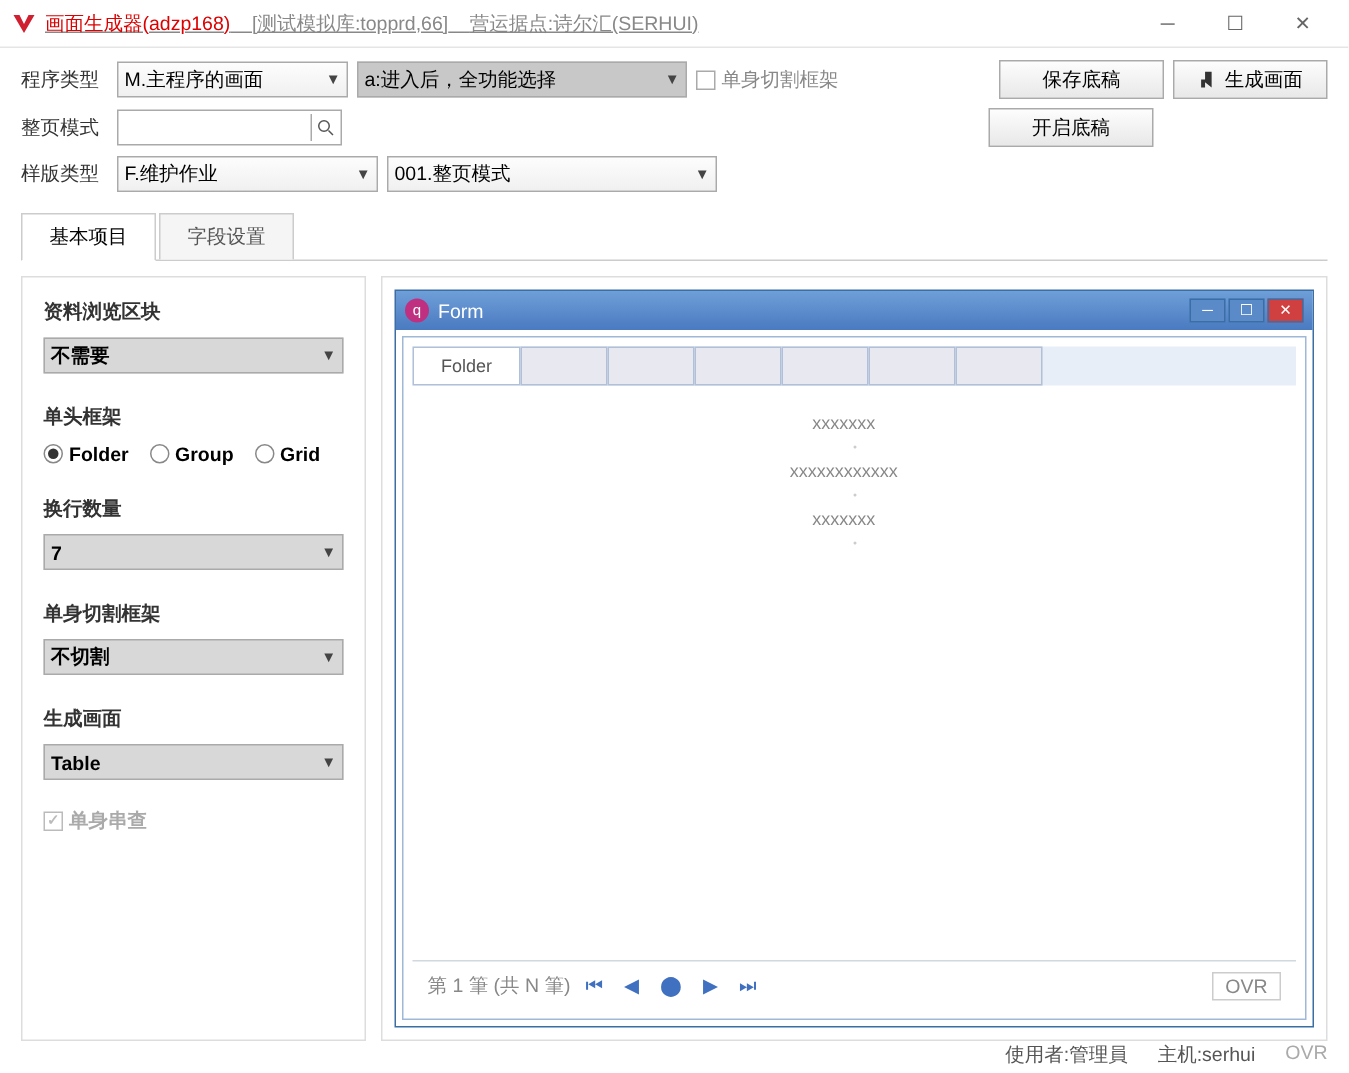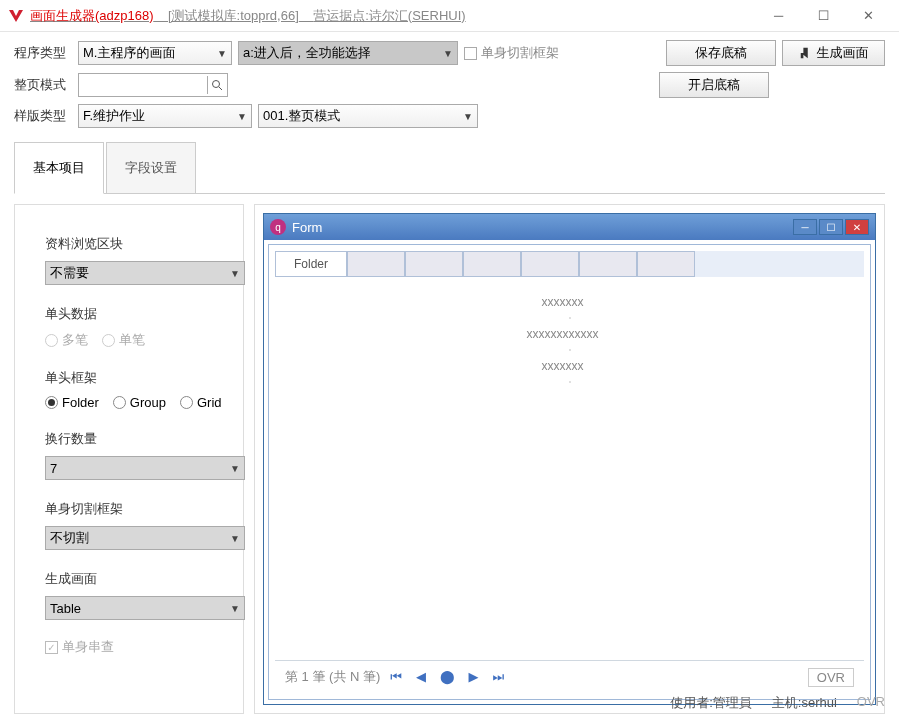--- a/index.html
+++ b/index.html
@@ -22,26 +22,26 @@
 .combo .arrow { position: absolute; right: 4px; font-size: 10px; color: #444; }
 .combo.dark { background: #c8c8c8; }
 .textfield { width: 150px; }
 .btn { height: 26px; border: 1px solid #aaa; background: linear-gradient(#fdfdfd, #e8e8e8); padding: 0 14px; display: flex; align-items: center; gap: 4px; }
 .btn .icon { width: 14px; height: 14px; }
 .checkbox { display: flex; align-items: center; gap: 4px; color: #888; }
 .checkbox .box { width: 13px; height: 13px; border: 1px solid #aaa; }
 
 
 .tabs { display: flex; border-bottom: 1px solid #ccc; margin: 4px 14px 0; }
-.tab { padding: 16px 18px; border: 1px solid #ccc; border-bottom: none; background: #f5f5f5; margin-right: 2px; color: #555; }
+.tab { padding: 6px 18px; border: 1px solid #ccc; border-bottom: none; background: #f5f5f5; margin-right: 2px; color: #555; }
 .tab.active { background: #fff; color: #000; border-bottom: 1px solid #fff; margin-bottom: -1px; }
 
 
 .main { display: flex; padding: 10px 14px; gap: 10px; height: 530px; }
-.left-panel { width: 230px; border: 1px solid #ddd; padding: 30px; display: flex; flex-direction: column; gap: 10px; }
+.left-panel { width: 230px; border: 1px solid #ddd; padding: 14px; display: flex; flex-direction: column; gap: 10px; font-weight: bold; }
 .field-label { color: #333; margin-bottom: 4px; }
 .left-panel .combo { width: 200px; background: #d8d8d8; }
 .radios { display: flex; gap: 14px; align-items: center; }
 .radio { display: flex; align-items: center; gap: 4px; }
 .radio .circ { width: 13px; height: 13px; border: 1px solid #888; border-radius: 50%; display: flex; align-items: center; justify-content: center; }
 .radio.sel .circ::after { content: ""; width: 7px; height: 7px; background: #333; border-radius: 50%; }
 .radio.disabled { color: #aaa; }
 .radio.disabled .circ { border-color: #ccc; }
 .chk-row { display: flex; align-items: center; gap: 4px; color: #aaa; margin-top: 8px; }
 .chk-row .box { width: 13px; height: 13px; border: 1px solid #bbb; background: #fff; display: flex; align-items: center; justify-content: center; color: #bbb; font-size: 10px; }
@@ -154,33 +154,20 @@
 <div class="main">
   <div class="left-panel">
     <div class="group">
       <div class="field-label">资料浏览区块</div>
       <div class="combo">
           <span>不需要</span>
           <span class="arrow">▼</span>
         </div>
     </div>
     <div class="group" style="margin-top:10px">
-      <div class="field-label">单头数据</div>
-      <div class="radios">
-        <div class="radio disabled">
-            <div class="circ"></div>
-            <span>多笔</span>
-          </div>
-        <div class="radio disabled">
-            <div class="circ"></div>
-            <span>单笔</span>
-          </div>
-      </div>
-    </div>
-    <div class="group" style="margin-top:10px">
       <div class="field-label">单头框架</div>
       <div class="radios">
         <div class="radio sel">
             <div class="circ"></div>
             <span>Folder</span>
           </div>
         <div class="radio">
             <div class="circ"></div>
             <span>Group</span>
           </div>

